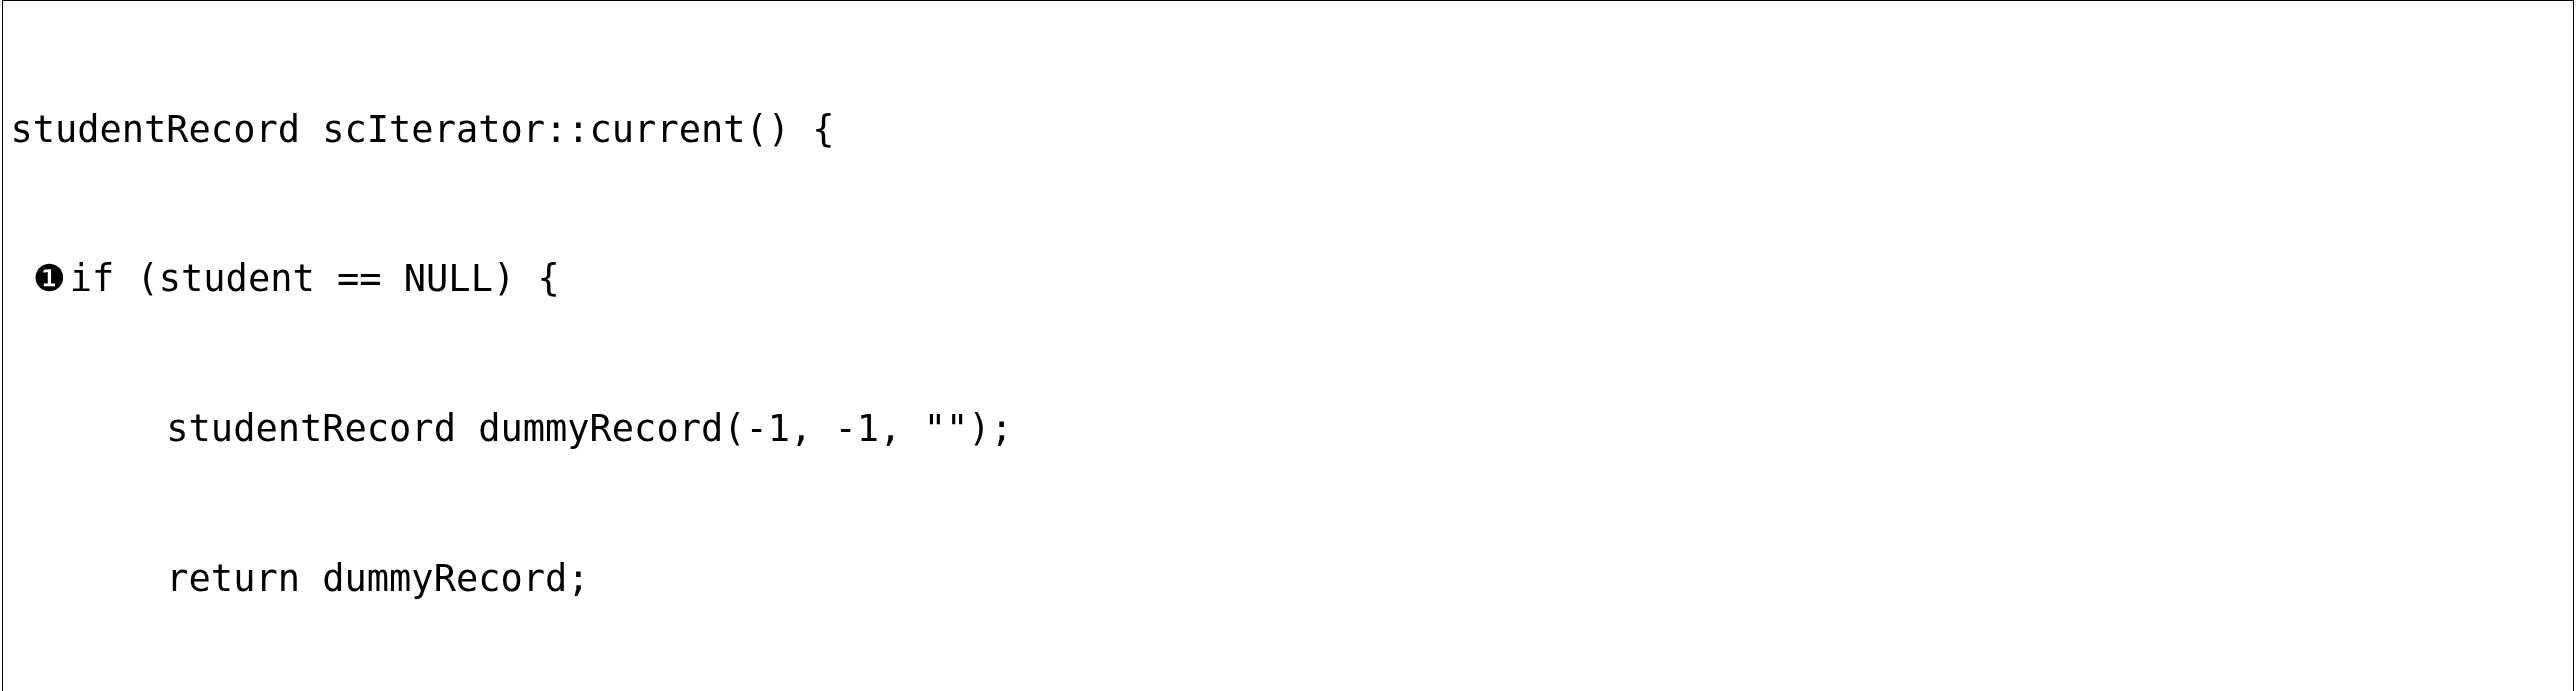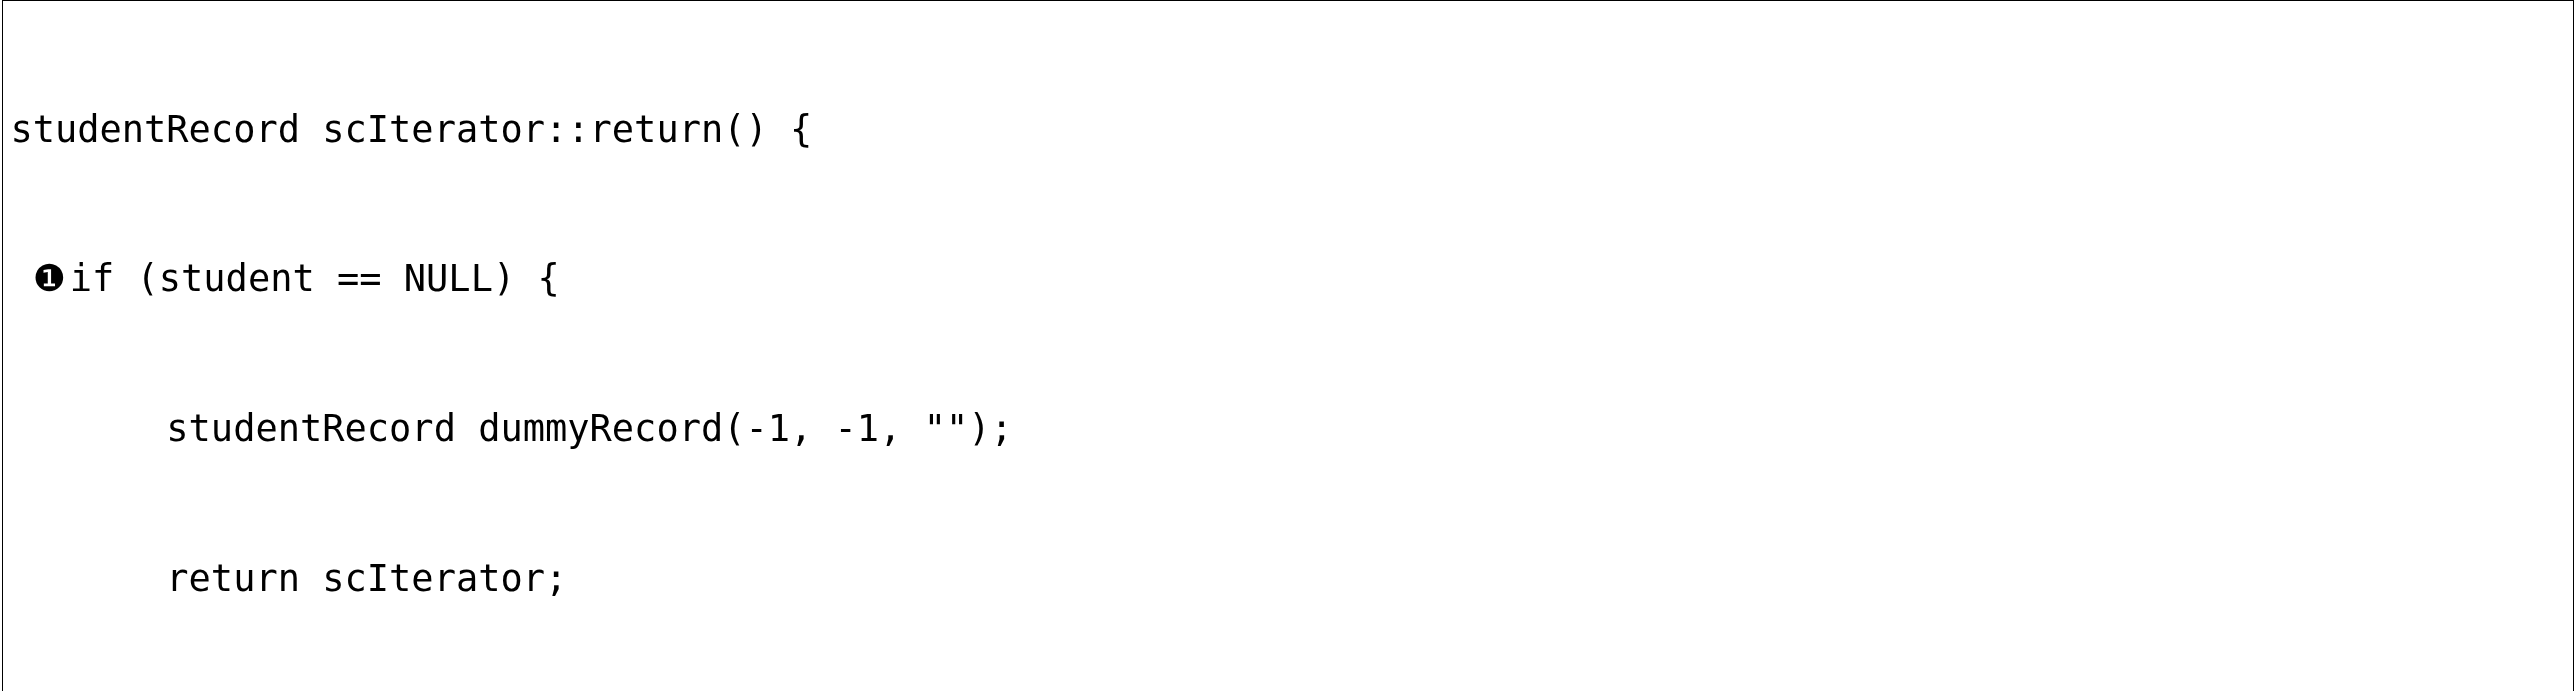--- a/index.html
+++ b/index.html
@@ -24,24 +24,24 @@
   .marker {
     display: inline-block;
     width: 1em;
     text-align: left;
   }
 </style>
 </head>
 <body>
 
 <div class="code-box">
-  <span class="line"><span>studentRecord scIterator::return() {</span></span>
+  <span class="line"><span>studentRecord scIterator::current() {</span></span>
   <span class="line"> <span class="marker">❶</span><span>if (student == NULL) {</span></span>
   <span class="line"><span>       studentRecord dummyRecord(-1, -1, "");</span></span>
-  <span class="line"><span>       return scIterator;</span></span>
+  <span class="line"><span>       return dummyRecord;</span></span>
   
   
   
   
 
   
   
 </div>
 
 

